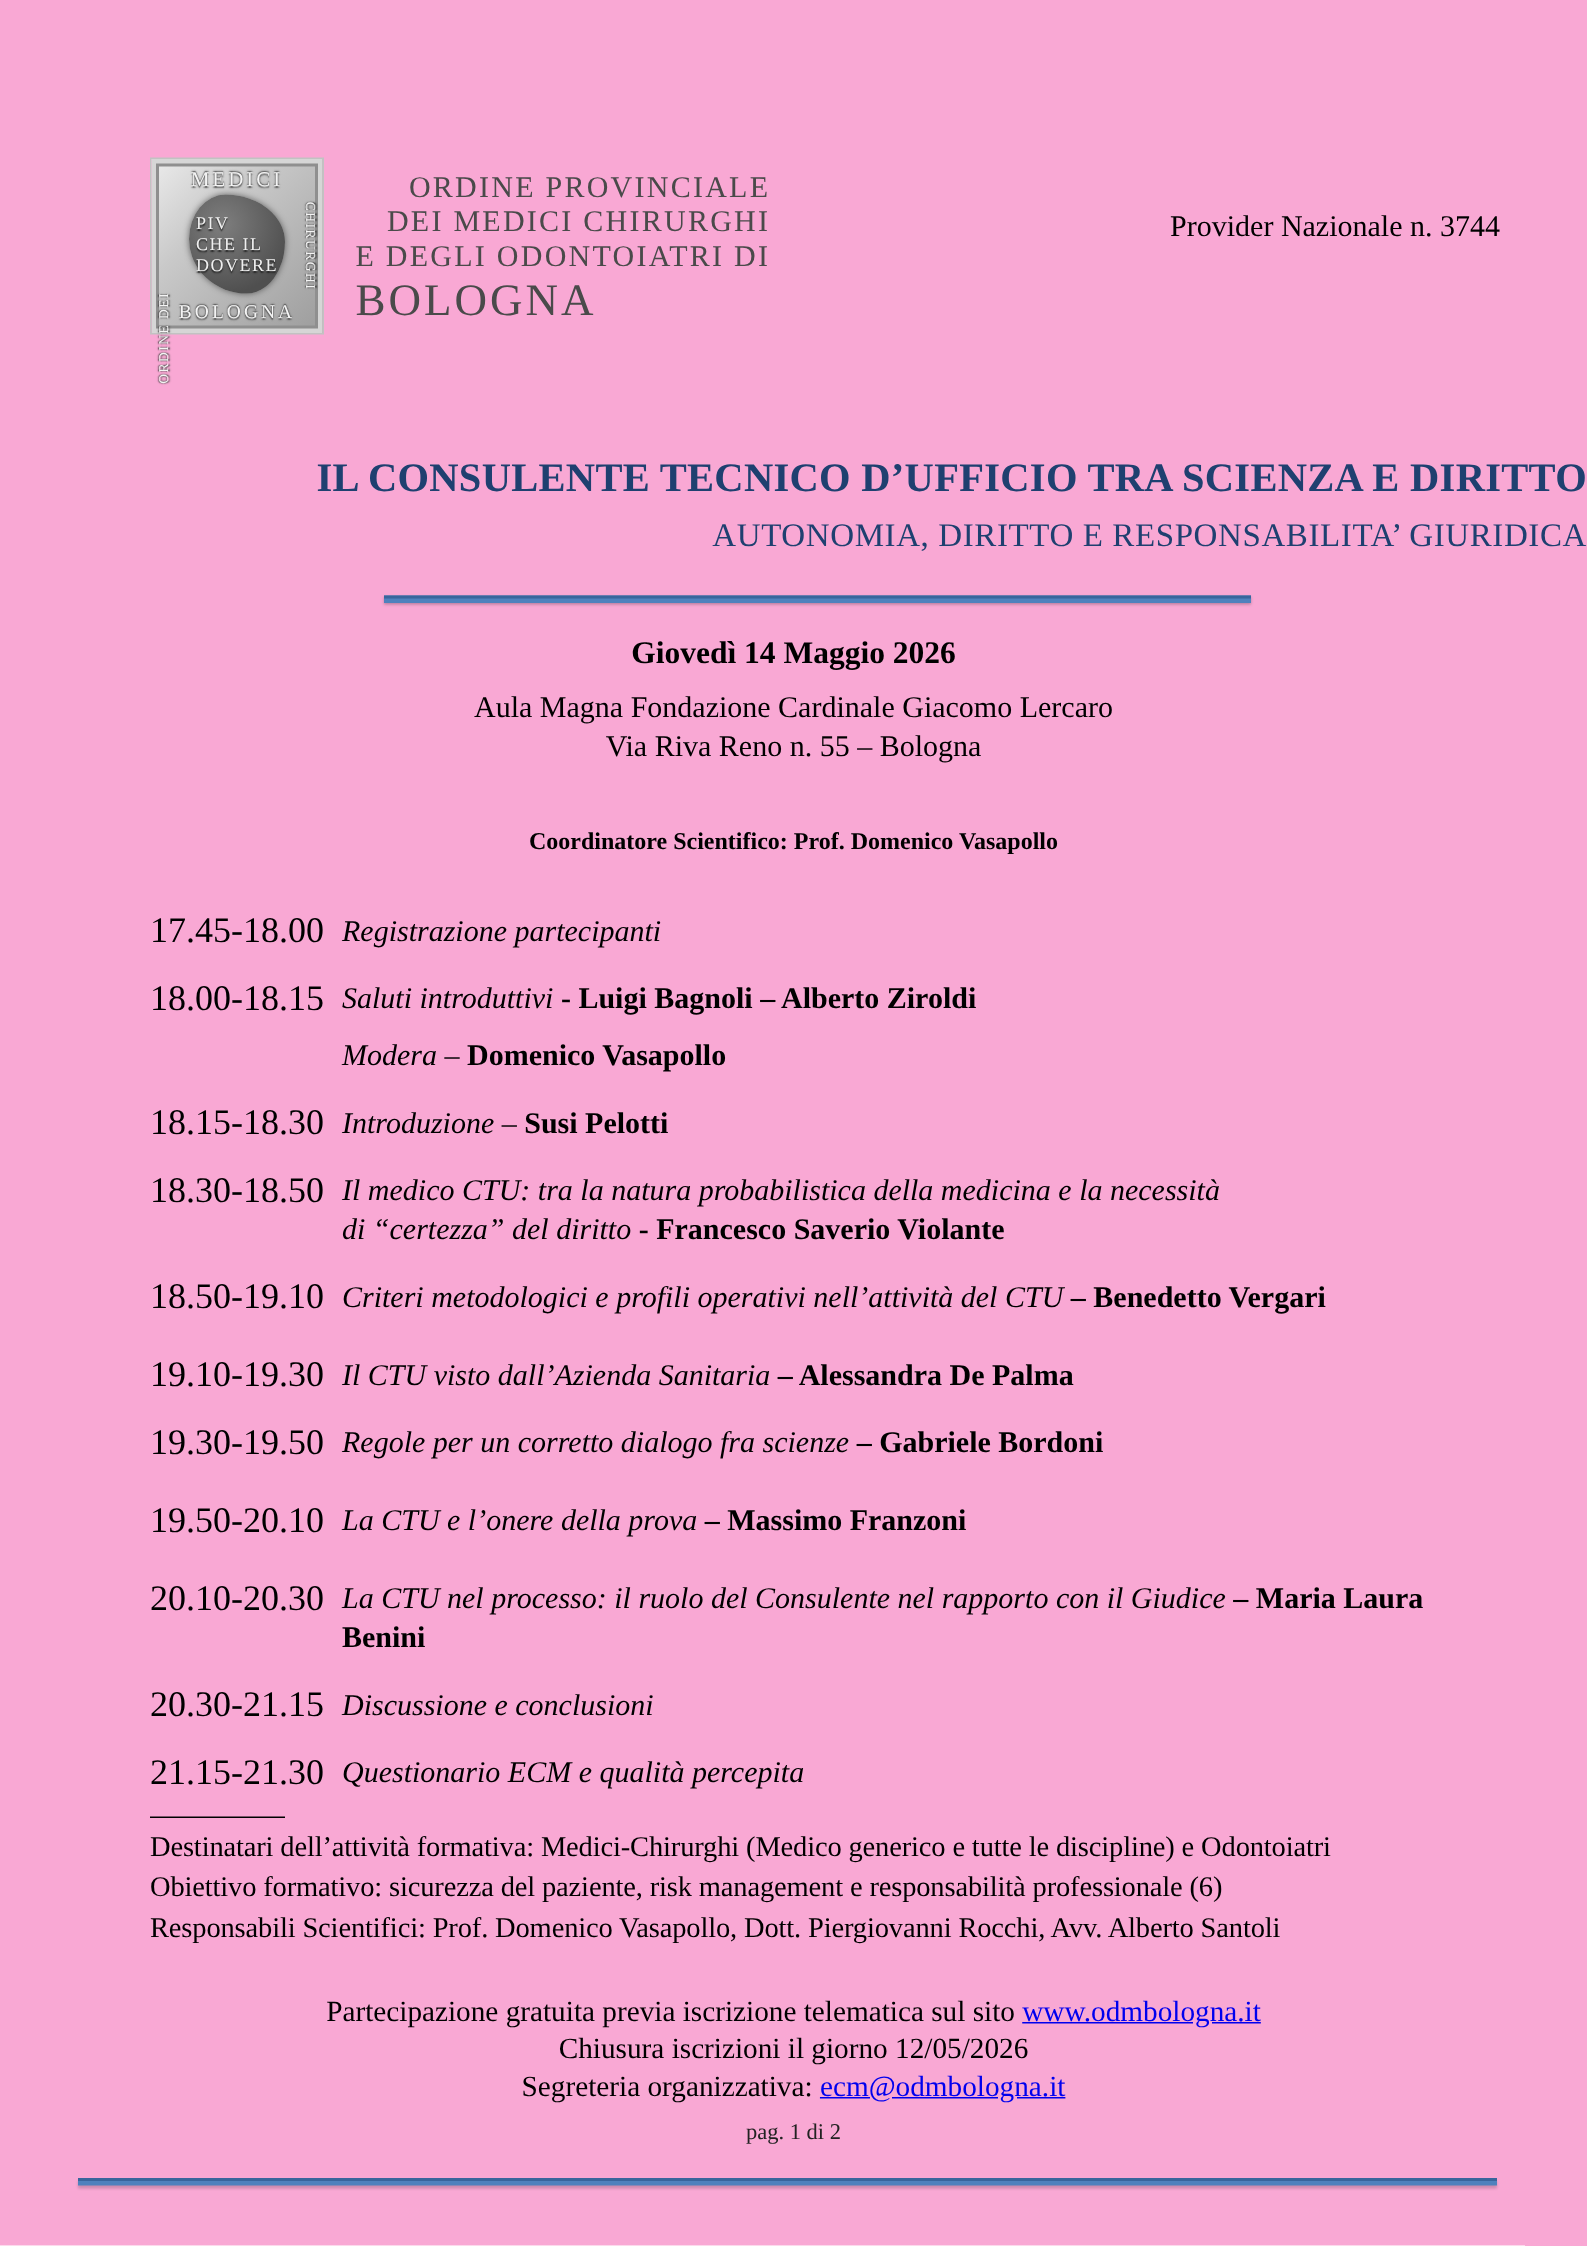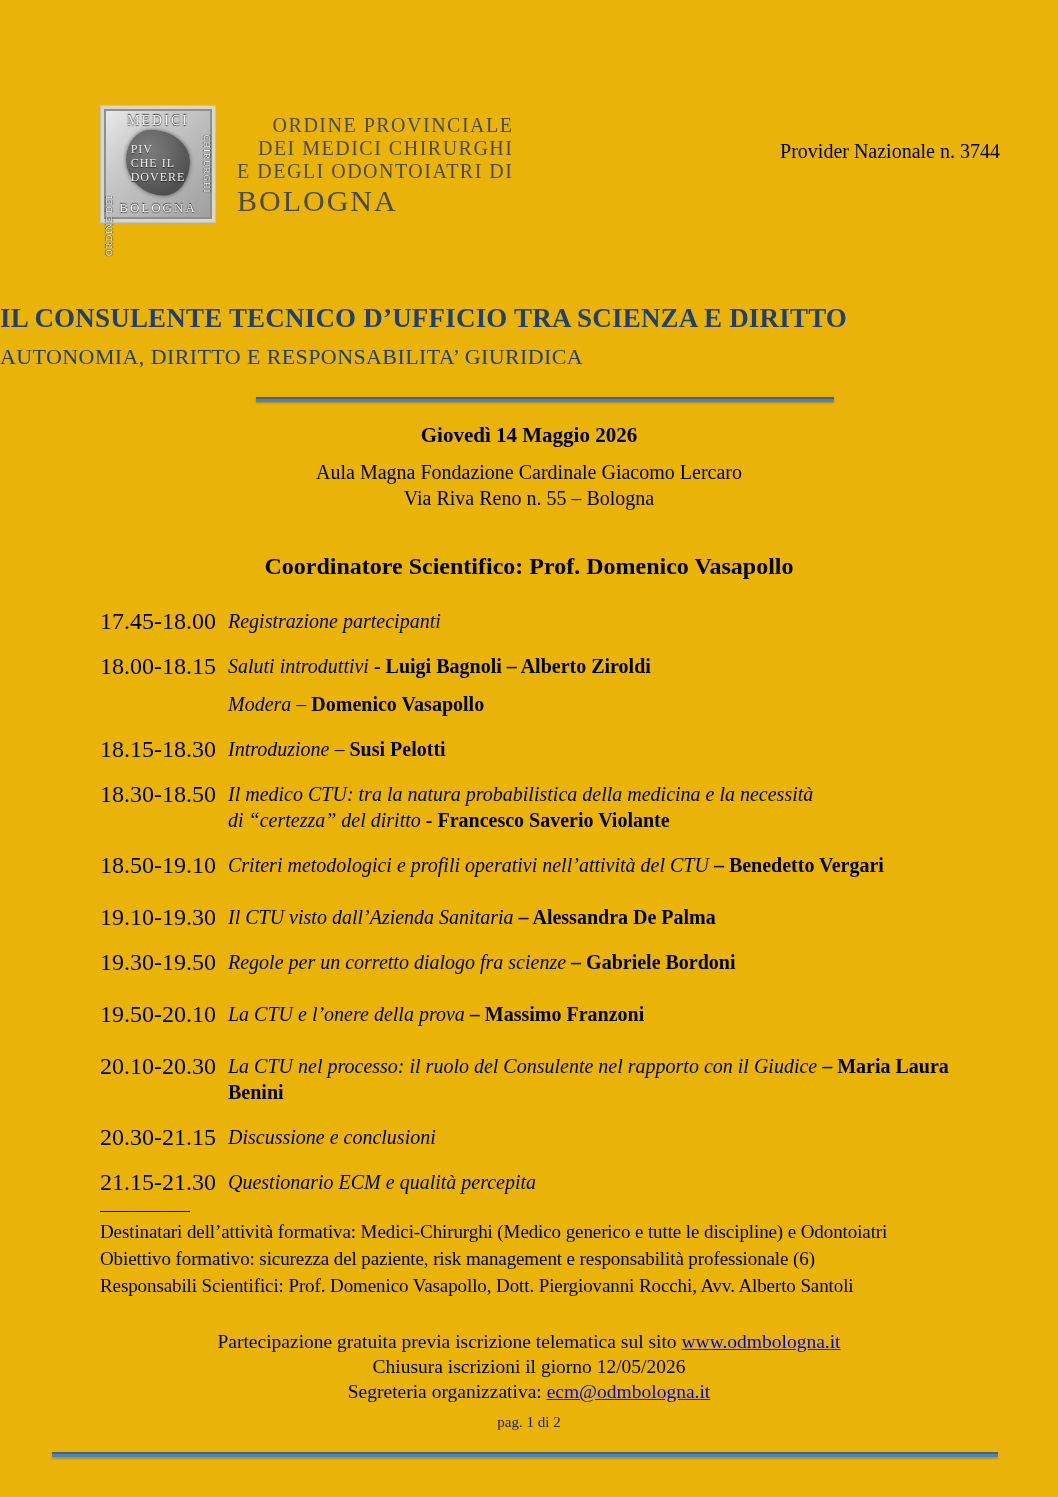--- a/index.html
+++ b/index.html
@@ -1,21 +1,21 @@
 <!DOCTYPE html>
 <html lang="it" style="--title_navy: #1F4070; --divider_blue: #4F81BD; --link_blue: #0000EE;"><head>
 <meta charset="utf-8">
 <title>Programma ECM</title>
 <style>
   * { margin:0; padding:0; box-sizing:border-box; }
   html,body { background:#ffffff; }
   body { font-family:"Liberation Serif","DejaVu Serif",serif; color:#000; }
   .page {
     position:relative; width:1058px; height:1497px; margin:0 auto;
-    background:#eab308; overflow:hidden;
+    background:#f9a8d4; overflow:hidden;
   }
 
   
   .logo {
     position:absolute; left:100px; top:105px; width:116px; height:118px;
     background:linear-gradient(135deg,#ececec 0%,#c9c9c9 35%,#9c9c9c 100%);
     border:1px solid #c2c2c2; box-shadow:inset 0 0 0 3px #d6d6d6, inset 0 0 0 5px #8f8f8f;
   }
   .logo .seal-word { position:absolute; color:#f4f4f4; text-shadow:0 1px 1px #555, 0 -1px 1px #333;
     font-family:"Liberation Serif",serif; letter-spacing:2px; white-space:nowrap; }
@@ -33,33 +33,33 @@
   .logo .seal-center span { color:#efefef; font-size:12px; line-height:14px; letter-spacing:1px;
     text-shadow:0 1px 1px #222; white-space:pre-line; }
 
   .org-block { position:absolute; left:237px; top:114px; color:#4a4a4a; }
   .org-line { font-size:20px; line-height:23px; letter-spacing:1.5px;text-align:right; }
   .org-city { font-size:30px; line-height:34px; letter-spacing:2px; margin-top:1px; }
 
   .provider { position:absolute; top:140px; right:58px; font-size:20px; color:#000; }
 
   
-  .title-block { position:absolute; left:0; top:303px; width:100%; text-align:left; }
+  .title-block { position:absolute; left:0; top:303px; width:100%; text-align:right; }
   .title-main { font-size:27px; font-weight:bold; color:var(--title_navy); letter-spacing:.2px; }
   .title-sub  { font-size:22px; font-weight:normal; color:var(--title_navy); margin-top:10px; letter-spacing:.4px; }
   .title-divider {
     margin:27px auto 0 auto; width:578px; height:5px; background:var(--divider_blue);
     border-top:2px solid #39659c; box-shadow:0 1px 2px rgba(0,0,0,.25);
     position:relative; left:16px;
   }
 
   
   .event-date { position:absolute; top:423px; width:100%; text-align:center; font-size:21px; font-weight:bold; }
   .event-venue { position:absolute; top:459px; width:100%; text-align:center; font-size:20px; line-height:26px; }
-  .event-coordinator { position:absolute; top:553px; width:100%; text-align:center; font-size:24px; font-weight:bold; }
+  .event-coordinator { position:absolute; top:553px; width:100%; text-align:center; font-size:16px; font-weight:bold; }
 
   
   .schedule { position:absolute; left:100px; top:608px; right:58px; }
   .sched-row { display:flex; margin-bottom:19px; }
   .sched-row:nth-child(5), .sched-row:nth-child(7), .sched-row:nth-child(8) { margin-bottom:26px; }
   .sched-time { width:128px; flex:none; font-size:24px; line-height:26px; }
   .sched-desc { flex:1; font-size:20px; line-height:26px; }
   .sched-line.spaced { margin-top:12px; }
   .seg-i { font-style:italic;text-align:center; }
   .seg-b { font-weight:bold; }

